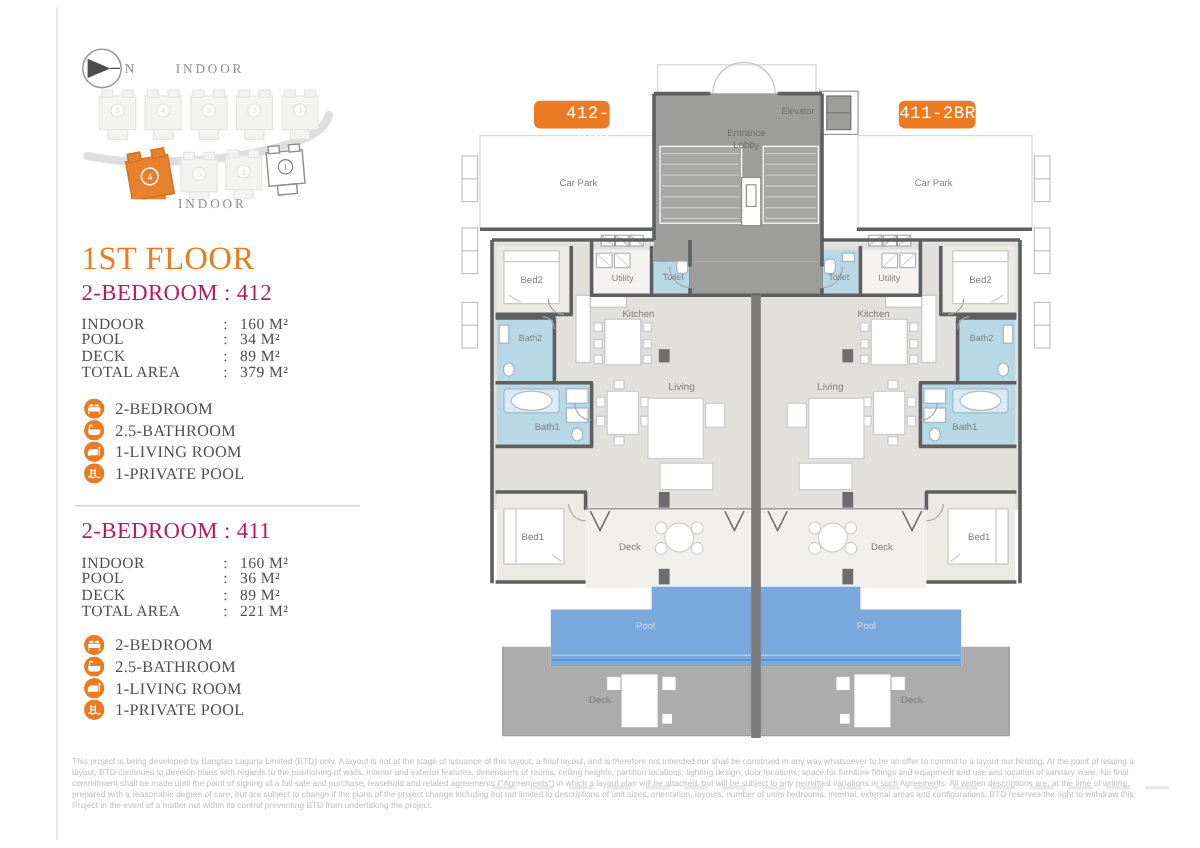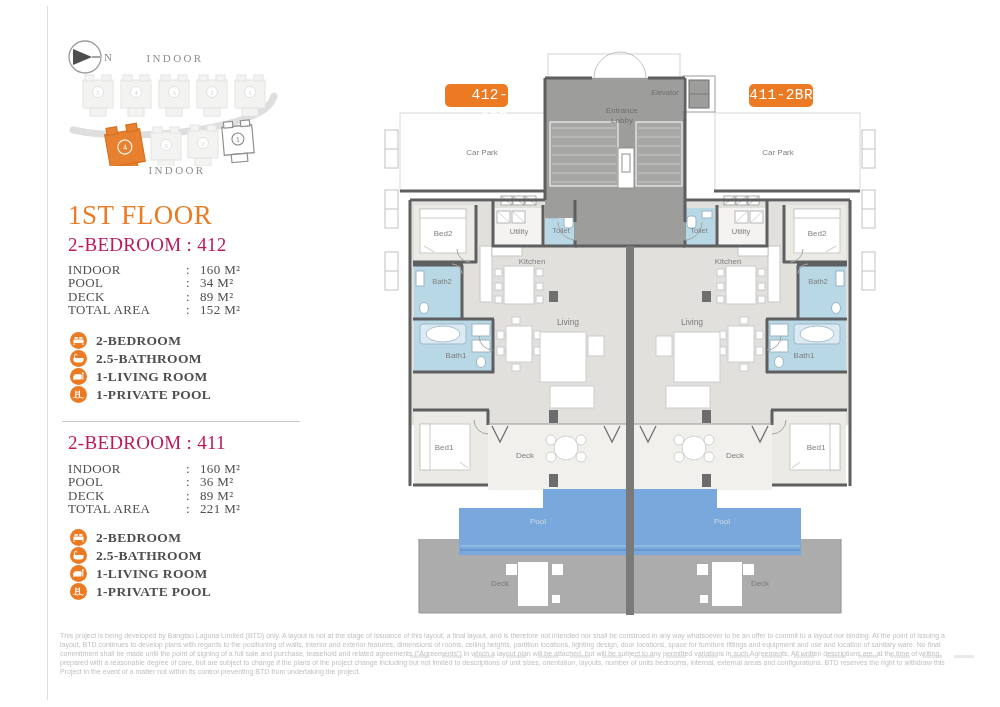--- a/index.html
+++ b/index.html
@@ -11,21 +11,21 @@
   .page-edge{left:47px;top:6px;width:1px;height:694px;background:#dedede;}
   .map-caption{font-size:11px;letter-spacing:2.4px;color:#8e8e8e;text-align:center;width:110px;}
   .floor-title{left:68px;top:200px;font-size:27px;color:#EB7A22;letter-spacing:.5px;}
   .unit-title{left:68px;font-size:19px;color:#be185d;letter-spacing:.3px;}
   .spec-table{left:68px;width:196px;font-size:13px;color:#4e4e50;letter-spacing:.35px;}
   .spec-row{display:grid;grid-template-columns:118px 14px 1fr;line-height:13.4px;}
   .spec-value{}
   .features{left:70px;display:flex;flex-direction:column;gap:1px;}
   .feature-row{display:flex;align-items:center;height:17px;}
   .feature-row svg{flex:0 0 17px;}
-  .feature-label{margin-left:9px;font-size:13.5px;color:#4e4e50;letter-spacing:.3px;font-weight:bold;}
+  .feature-label{margin-left:9px;font-size:13.5px;color:#4e4e50;letter-spacing:.3px;}
   .divider{left:62px;top:421px;width:238px;height:1px;background:#c9c9c9;}
   .badge{
     top:84px;height:23px;line-height:23px;border-radius:5px;background:#EB7A22;
     color:#fff;font-size:14.5px;text-align:right;letter-spacing:.4px;font-family:Liberation Mono, monospace;
   }
   .disclaimer{
     left:60px;top:631px;width:898px;font-family:"Liberation Sans",sans-serif;
     font-size:7px;line-height:9px;color:#c0c0c0;text-align:left;
   }
   .bottom-dashes{left:410px;top:655px;width:575px;height:3px;opacity:.55;
@@ -119,21 +119,21 @@
     <span class="spec-value">34 M²</span>
   </div>
   <div class="spec-row">
     <span>DECK</span>
     <span>:</span>
     <span class="spec-value">89 M²</span>
   </div>
   <div class="spec-row">
     <span>TOTAL AREA</span>
     <span>:</span>
-    <span class="spec-value">152 M²</span>
+    <span class="spec-value">379 M²</span>
   </div>
 </div>
 
 <div class="abs features" style="top:332px">
   <div class="feature-row">
     <svg width="17" height="17" viewBox="0 0 17 17">
       <circle cx="8.5" cy="8.5" r="8.5" fill="#EB7A22"></circle>
       <rect x="3.4" y="7.4" width="10.2" height="3.6" rx="1" fill="#fff"></rect>
       <rect x="4.4" y="5" width="3.6" height="1.8" rx="0.9" fill="#fff"></rect>
       <rect x="9" y="5" width="3.6" height="1.8" rx="0.9" fill="#fff"></rect>

